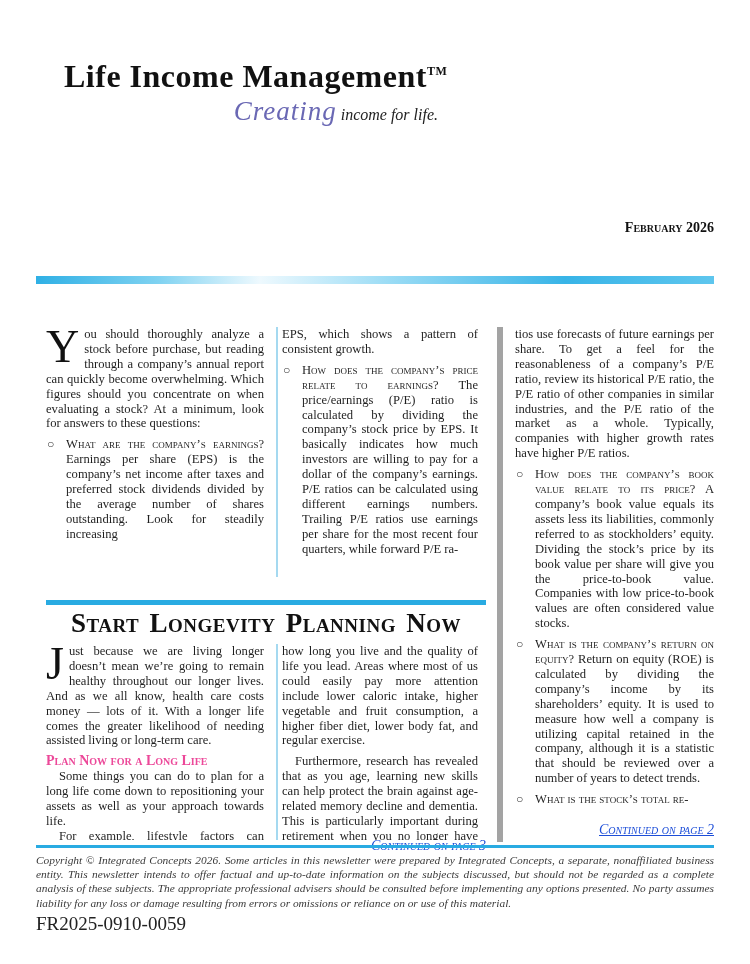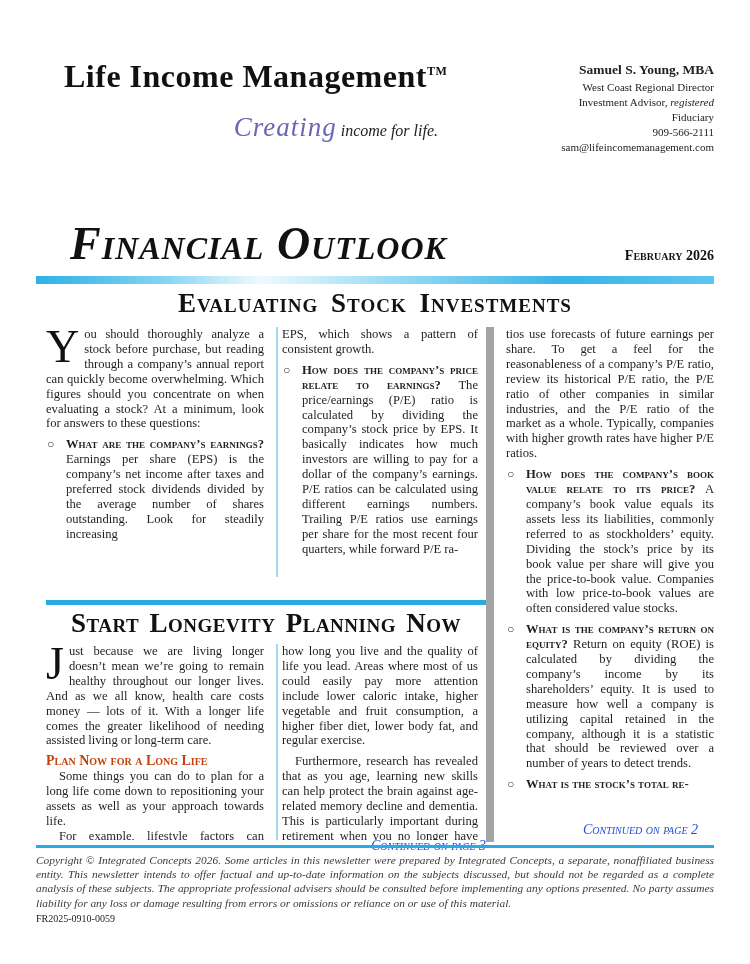--- a/index.html
+++ b/index.html
@@ -9,92 +9,82 @@
     background: #ffffff;
     overflow: hidden;
     font-family: "Liberation Serif", serif;
     color: #1a1a1a;
     border-radius: 12px;
   }
   
   .logo-block { position:absolute; left:64px; top:58px; width:380px; }
   .logo-title { font-size:32px; font-weight:bold; letter-spacing:.5px; white-space:nowrap; color:#111; }
   .logo-tm { font-size:12px; vertical-align:super; font-weight:bold; }
-  .logo-tagline { text-align:right; margin-top:17px; padding-right:6px; }
+  .logo-tagline { text-align:right; margin-top:1px; padding-right:6px; }
   .tag-script { font-style:italic; font-size:27px; color:#6a68b4; letter-spacing:1px; }
   .tag-rest { font-style:italic; font-size:16px; color:#222; }
   .contact-block { position:absolute; right:36px; top:62px; text-align:right; color:#222; }
   .contact-name { font-size:13.5px; font-weight:bold; margin-bottom:2px; }
   .contact-line { font-size:11px; line-height:15px; }
   .italic { font-style:italic; }
   
   .masthead { position:absolute; left:36px; right:36px; top:220px; display:flex; align-items:flex-end; }
   .masthead-title { font-style:italic; font-variant:small-caps; font-weight:bold; font-size:46px; line-height:48px; letter-spacing:1px; padding-left:34px; color:#111; }
   .masthead-date { margin-left:auto; font-variant:small-caps; font-weight:bold; font-size:14px; padding-bottom:4px; color:#111; }
   .gradient-bar { position:absolute; left:36px; right:36px; top:276px; height:8px;
     background: linear-gradient(90deg,#2fb0e5 0%,#7fd2f1 18%,#eef9fe 33%,#9bdcf5 52%,#38b4e7 78%,#5ec6ee 100%); }
   
   .headline { font-variant:small-caps; font-weight:bold; text-align:center; color:#111; }
   .headline-1 { position:absolute; left:36px; right:36px; top:288px; font-size:27px; letter-spacing:1px; word-spacing:5px; }
   
   .body-area { position:absolute; left:36px; right:36px; top:327px; height:515px; display:flex; }
   .left-pane { width:450px; padding-left:10px; box-sizing:border-box; }
-  .col3 { flex:1; border-left:8px solid #a3a3a3; margin-left:0; padding-left:12px; position:relative; box-sizing:border-box; }
+  .col3 { flex:1; border-left:6px solid #a3a3a3; margin-left:11px; padding-left:12px; position:relative; box-sizing:border-box; }
   .a1-cols { display:flex; height:250px; overflow:hidden; }
   .colA { width:218px; }
   .colB { width:196px; margin-left:12px; border-left:2px solid #a5d9f0; padding-left:4px; }
   .col3-text { height:480px; overflow:hidden; }
   
   p { margin:0; font-size:12.6px; line-height:14.9px; text-align:justify; color:#1f1f1f; }
   .pgap { margin-top:6px; }
   .indent { text-indent:13px; }
   .dropcap { float:left; font-size:46px; line-height:37px; padding:1px 5px 0 0; color:#111; }
   .bullet { position:relative; padding-left:20px; margin-top:6px; }
   .bmark { position:absolute; left:1px; top:0; font-size:12px; color:#333; }
-  .q-lead { font-variant:small-caps; font-weight:bold; }
+  .q-lead { font-variant:small-caps; font-weight:normal; }
   .continued { font-style:italic; font-variant:small-caps; font-size:14px; color:#1d4ed8; text-align:right; }
-  .col3 .continued { position:absolute; bottom:4px; left:12px; right:16px; }
+  .col3 .continued { position:absolute; bottom:4px; left:12px; right:0;text-decoration:underline; }
   
   .article2 { position:relative; margin-top:23px; height:256px; }
   .a2-bar { height:5px; background:#29abe2; }
   .a2-headline { font-size:27px; letter-spacing:.5px; word-spacing:3px; margin:3px 0 5px 0; }
   .a2-cols { display:flex; height:196px; overflow:hidden; }
   .a2-continued { position:absolute; bottom:2px; left:244px; width:196px; }
-  .subhead { font-variant:small-caps; font-weight:bold; font-size:14px; color:#c2410c; margin-top:5px; text-align:left; }
+  .subhead { font-variant:small-caps; font-weight:bold; font-size:14px; color:#ec4899; margin-top:5px; text-align:left; }
   
   .footer-rule { position:absolute; left:36px; right:36px; top:845px; height:3px; background:#29abe2; }
   .copyright { position:absolute; left:36px; right:36px; top:853px; font-style:italic; font-size:11.4px; line-height:14.2px; text-align:justify; color:#3a3a3a; }
-  .form-number { position:absolute; left:36px; top:913px; font-size:10px; color:#222; }
+  .form-number { position:absolute; left:36px; top:913px; font-size:19px; color:#222; }
 </style>
 </head>
 <body>
 
 <div class="page">
 
   <div class="logo-block">
     <div class="logo-title"><span>Life Income Management</span><span class="logo-tm">TM</span></div>
     <div class="logo-tagline"><span class="tag-script">Creating</span><span class="tag-rest"> income for life.</span></div>
   </div>
 
-  <div class="contact-block">
-    <div class="contact-name">Samuel S. Young, MBA</div>
-    <div class="contact-line">West Coast Regional Director</div>
-    <div class="contact-line"><span>Investment Advisor, </span><span class="italic">registered</span></div>
-    <div class="contact-line">Fiduciary</div>
-    <div class="contact-line">909-566-2111</div>
-    <div class="contact-line">sam@lifeincomemanagement.com</div>
-  </div>
 
   <div class="masthead">
-    <div class="masthead-title">Financial Outlook</div>
     <div class="masthead-date">February 2026</div>
   </div>
   <div class="gradient-bar"></div>
 
-  <div class="headline headline-1">Evaluating Stock Investments</div>
 
   <div class="body-area">
     <div class="left-pane">
 
       <div class="a1-cols">
         <div class="colA">
           <p><span class="dropcap">Y</span><span>ou should thoroughly analyze a stock before purchase, but reading through a company’s annual report can quickly become overwhelming.  Which figures should you concentrate on when evaluating a stock?  At a minimum, look for answers to these questions:</span></p>
           <p class="bullet"><span class="bmark">○</span><span class="q-lead">What are the company’s earnings?</span>  <span>Earnings per share (EPS) is the company’s net income after taxes and preferred stock dividends divided by the average number of shares outstanding. Look for steadily increasing</span></p>
         </div>
         <div class="colB">

